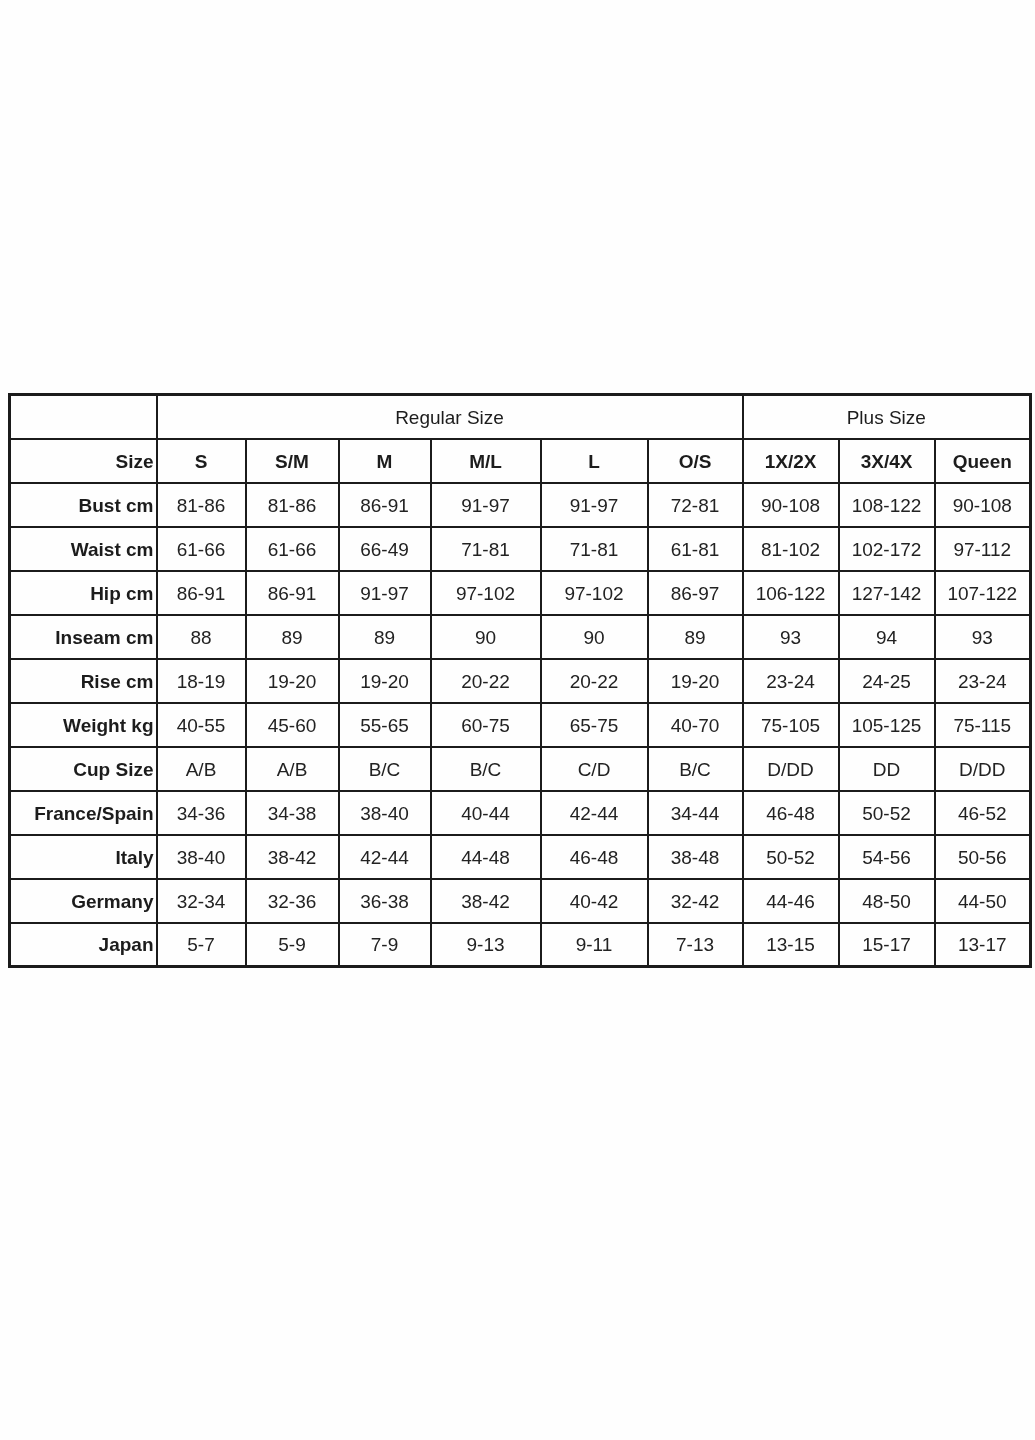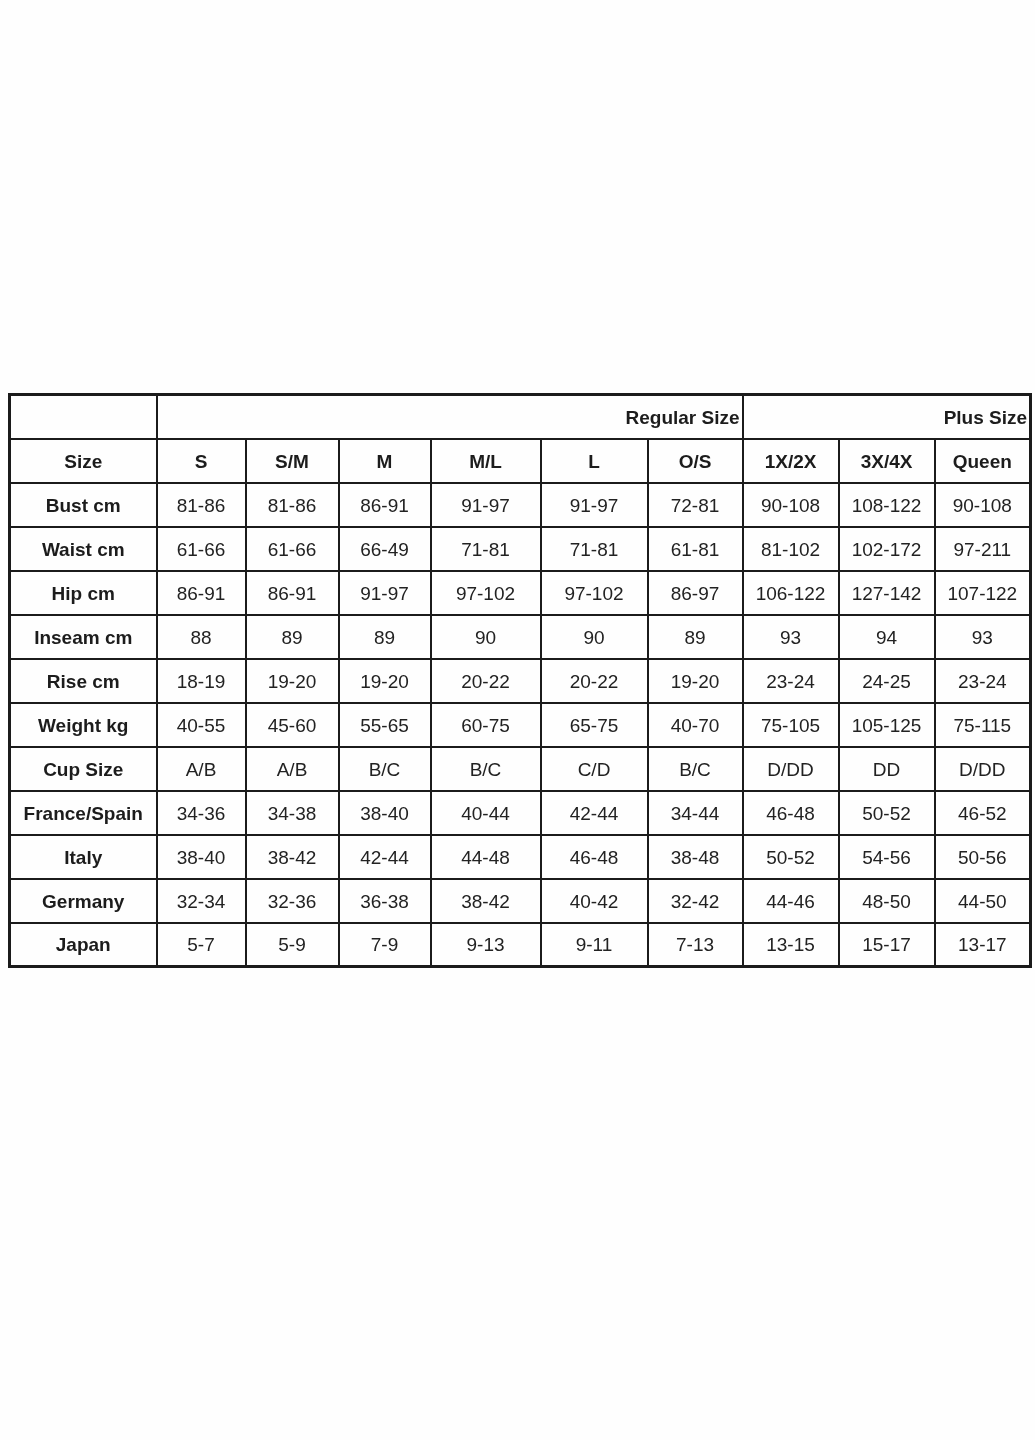--- a/index.html
+++ b/index.html
@@ -32,31 +32,31 @@
     border: 2px solid #1b1b1b;
     height: 44px;
     vertical-align: middle;
     padding: 5px 2px 2px 2px;
     font-size: 19px;
     line-height: 1.1;
     overflow: hidden;
     white-space: nowrap;
   }
   th.group-header {
-    font-weight: 700;
-    text-align: right;
+    font-weight: 400;
+    text-align: center;
     font-size: 19px;
   }
   th.col-header {
     font-weight: 700;
     text-align: center;
   }
   th.row-label, th.size-label {
     font-weight: 700;
-    text-align: center;
+    text-align: right;
     padding-left: 9px;
   }
   td.cell {
     font-weight: 400;
     text-align: center;
     color: #222222;
   }
   td.corner {
     background: #fefefe;
   }
@@ -115,21 +115,21 @@
         <tr>
           <th class="row-label">Waist cm</th>
           <td class="cell">61-66</td>
           <td class="cell">61-66</td>
           <td class="cell">66-49</td>
           <td class="cell">71-81</td>
           <td class="cell">71-81</td>
           <td class="cell">61-81</td>
           <td class="cell">81-102</td>
           <td class="cell">102-172</td>
-          <td class="cell">97-211</td>
+          <td class="cell">97-112</td>
         </tr>
         <tr>
           <th class="row-label">Hip cm</th>
           <td class="cell">86-91</td>
           <td class="cell">86-91</td>
           <td class="cell">91-97</td>
           <td class="cell">97-102</td>
           <td class="cell">97-102</td>
           <td class="cell">86-97</td>
           <td class="cell">106-122</td>

